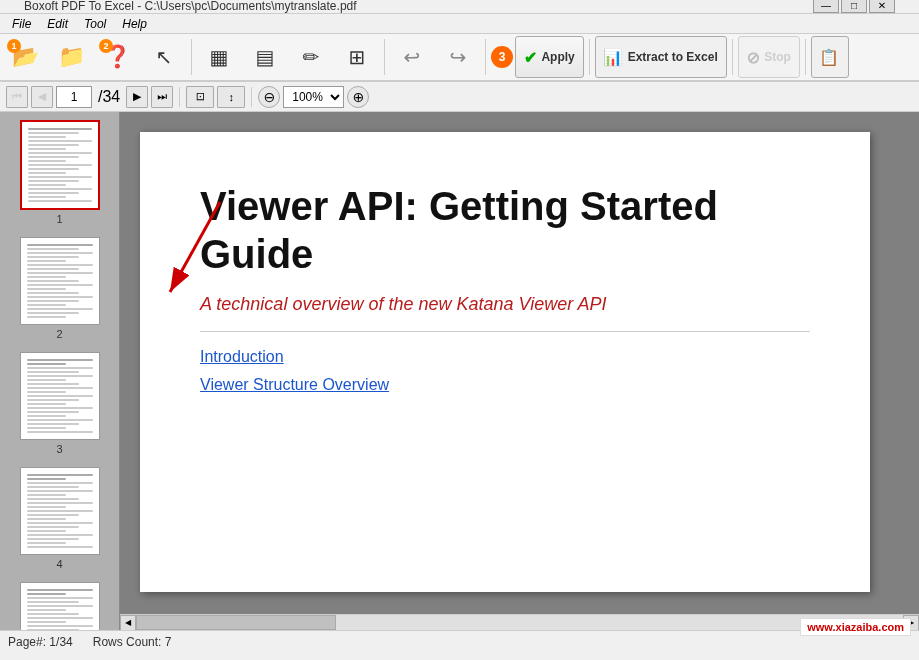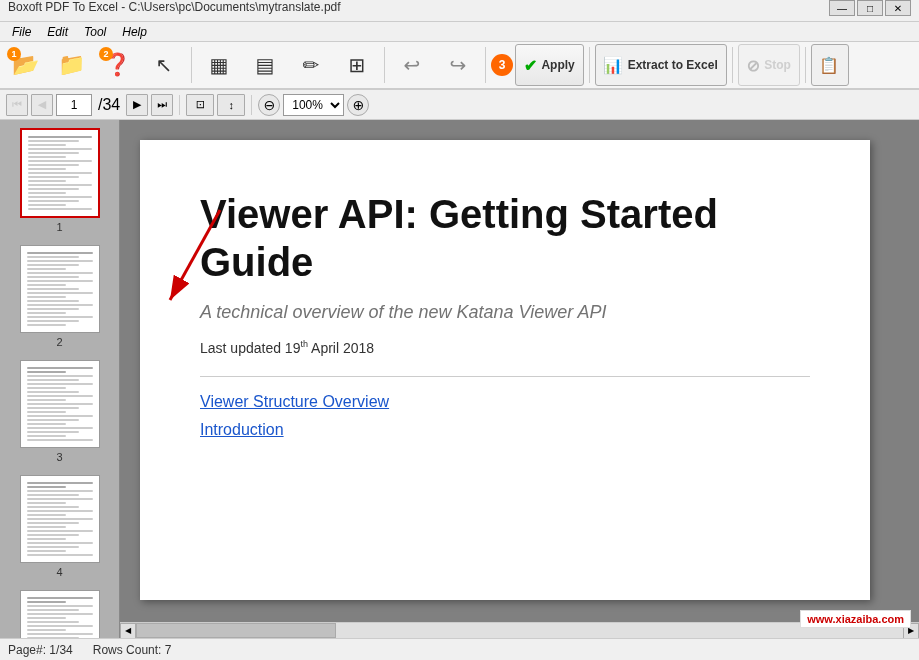--- a/index.html
+++ b/index.html
@@ -1,25 +1,25 @@
 <!DOCTYPE html>
 <html><head>
   <meta charset="utf-8">
   <style>
     * { margin: 0; padding: 0; box-sizing: border-box; }
     body { width: 919px; height: 660px; font-family: 'Segoe UI', Arial, sans-serif; font-size: 12px; background: #f0f0f0; overflow: hidden; user-select: none; }
 
     
     #titlebar {
       background: #f0f0f0;
-      height: 22px;
-      display: flex;
-      align-items: flex-start;
+      height: 14px;
+      display: flex;
+      align-items: flex-end;
       justify-content: space-between;
-      padding: 0 8px;
+      padding: 0 24px;
       border-bottom: 1px solid #ccc;
     }
     #titlebar .title { font-size: 12px; color: #333; }
     #titlebar .win-controls { display: flex; gap: 2px; }
     #titlebar .win-btn {
       width: 26px; height: 16px;
       border: 1px solid #999;
       background: #e1e1e1;
       font-size: 10px;
       display: flex; align-items: center; justify-content: center;
@@ -225,22 +225,22 @@
     .pdf-title {
       font-size: 40px;
       font-weight: bold;
       color: #111;
       line-height: 1.2;
       margin-bottom: 16px;
     }
     .pdf-subtitle {
       font-size: 18px;
       font-style: italic;
-      color: #737373;
-      margin-bottom: 16px;
+      color: #b91c1c;
+      margin-bottom: 4px;
     }
     .pdf-date {
       font-size: 14px;
       color: #333;
       margin-bottom: 20px;
     }
     .pdf-date sup { font-size: 9px; vertical-align: super; }
     .pdf-divider {
       border: none;
       border-top: 1px solid #ccc;
@@ -304,21 +304,21 @@
       align-items: center;
       padding: 0 8px;
       font-size: 12px;
       color: #333;
       gap: 20px;
     }
 
     
     #watermark {
       position: fixed;
-      bottom: 32px;
+      bottom: 24px;
       right: 8px;
       background: white;
       border: 1px solid #ddd;
       padding: 2px 6px;
       font-size: 11px;
       color: #c00;
       font-weight: bold;
     }
   </style>
 </head>
@@ -571,26 +571,23 @@
           <defs>
             <marker id="arrowhead" markerWidth="8" markerHeight="6" refX="8" refY="3" orient="auto">
               <polygon points="0 0, 8 3, 0 6" fill="#cc0000"></polygon>
             </marker>
           </defs>
           <line x1="60" y1="10" x2="10" y2="100" stroke="#cc0000" stroke-width="3" marker-end="url(#arrowhead)"></line>
         </svg>
 
         <div class="pdf-title">Viewer API: Getting Started Guide</div>
         <div class="pdf-subtitle">A technical overview of the new Katana Viewer API</div>
-        <div class="pdf-date">
-          <span>Last updated 19</span><sup>th</sup><span> April 2018</span>
-        </div>
         <hr class="pdf-divider">
+        <a class="pdf-link">Introduction</a>
         <a class="pdf-link">Viewer Structure Overview</a>
-        <a class="pdf-link">Introduction</a>
       </div>
     </div>
 
     <div id="hscroll">
       <div class="hscroll-btn">◀</div>
       <div class="hscroll-track">
         <div class="hscroll-thumb"></div>
       </div>
       <div class="hscroll-btn">▶</div>
     </div>

